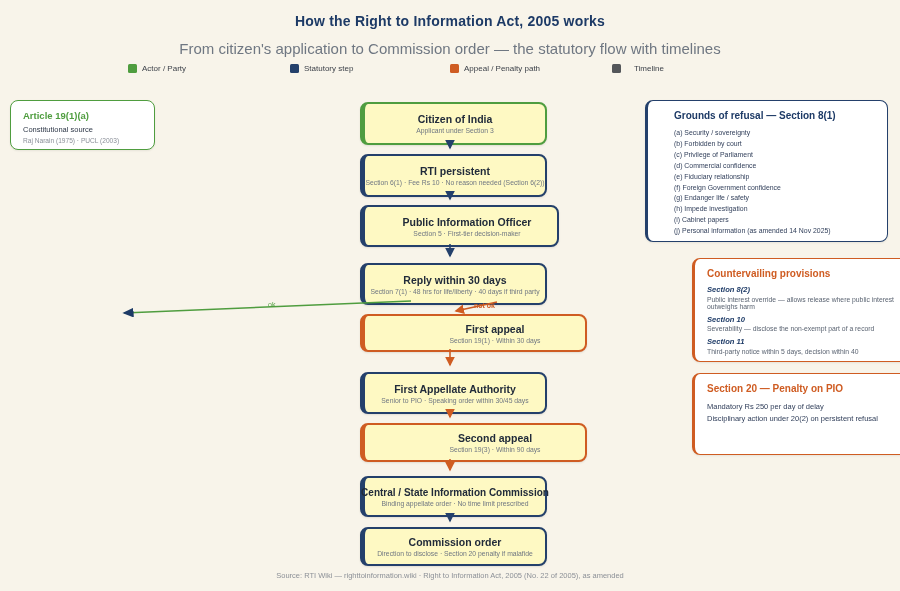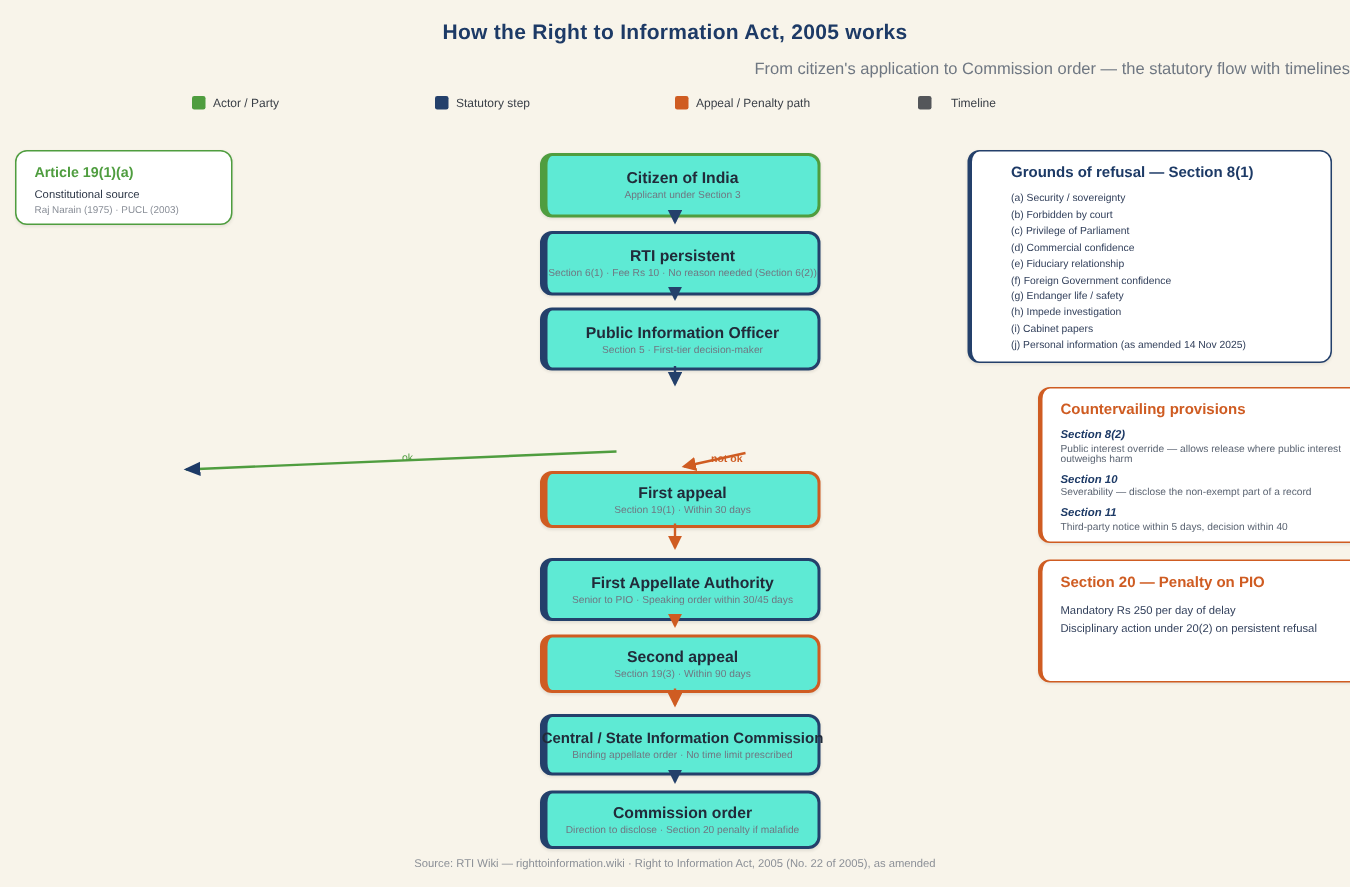--- a/index.html
+++ b/index.html
@@ -1,35 +1,35 @@
 <!DOCTYPE html>
 <html><head>
 <meta charset="utf-8">
 <style>
   html,body{margin:0;padding:0;}
   body{font-family:"Liberation Sans",sans-serif;background:#f8f4ea;}
   #canvas{position:relative;width:900px;height:591px;background:#f8f4ea;overflow:hidden;}
 
   .page-title{position:absolute;left:0;top:13px;width:100%;text-align:center;
     font-size:14px;font-weight:bold;color:#1d3a66;letter-spacing:.2px;}
-  .page-subtitle{position:absolute;left:0;top:40px;width:100%;text-align:right;
-    font-size:11px;color:#6f7782;}
+  .page-subtitle{position:absolute;left:0;top:40px;width:100%;text-align:center;
+    font-size:15px;color:#6f7782;}
 
   .legend-item{position:absolute;top:64px;display:flex;align-items:center;gap:5px;
     font-size:8px;color:#3a3f47;}
   .legend-swatch{width:9px;height:9px;border-radius:1.5px;display:inline-block;}
 
-  .node{position:absolute;background:#5eead4;border-radius:8px;
+  .node{position:absolute;background:#fef9c3;border-radius:8px;
     box-shadow:0 1px 2px rgba(40,40,30,.10);
     display:flex;flex-direction:column;align-items:center;justify-content:center;gap:2px;text-align:right;}
   .node .node-title{font-size:10.5px;font-weight:bold;color:#212b3a;white-space:nowrap;}
   .node .node-sub{font-size:6.8px;color:#6f7782;white-space:nowrap;}
   .node.navy{border:2px solid #24406b;border-left:5px solid #24406b;}
   .node.green{border:2px solid #4f9d3f;border-left:5px solid #4f9d3f;}
-  .node.orange{border:2px solid #cf5c22;border-left:5px solid #cf5c22;}
+  .node.orange{border:2px solid #cf5c22;border-left:5px solid #cf5c22;padding-left:40px;}
 
   .side-panel{position:absolute;background:#fff;border-radius:8px;
     box-shadow:0 1px 2px rgba(40,40,30,.08);padding:9px 12px;box-sizing:border-box;}
   .panel-navy{border:1.5px solid #24406b;border-left:3px solid #24406b;padding-left:26px;}
   .panel-orange{border:1.5px solid #cf5c22;border-left:3px solid #cf5c22;margin-left:47px;}
   .panel-green{border:1.5px solid #4f9d3f;}
 
   .article-title{font-size:9.5px;font-weight:bold;color:#4f9d3f;margin-bottom:4px;}
   .article-line1{font-size:7.5px;color:#2c3646;margin-bottom:3px;}
   .article-line2{font-size:6.6px;color:#8a8f98;}
@@ -82,23 +82,27 @@
   </div>
 
   <div class="node green" style="left:360px;top:102px;width:180px;height:39px;">
     <div class="node-title">Citizen of India</div>
     <div class="node-sub">Applicant under Section 3</div>
   </div>
   <div class="node navy" style="left:360px;top:154px;width:180px;height:39px;">
     <div class="node-title">RTI persistent</div>
     <div class="node-sub">Section 6(1) · Fee Rs 10 · No reason needed (Section 6(2))</div>
   </div>
-  <div class="node navy" style="left:360px;top:205px;width:180px;height:38px;">
+  <div class="node navy" style="left:360px;top:205px;width:180px;height:38px;padding-left:12px;">
     <div class="node-title">Public Information Officer</div>
     <div class="node-sub">Section 5 · First-tier decision-maker</div>
+  </div>
+  <div class="node navy" style="left:360px;top:263px;width:180px;height:38px;">
+    <div class="node-title">Reply within 30 days</div>
+    <div class="node-sub">Section 7(1) · 48 hrs for life/liberty · 40 days if third party</div>
   </div>
   <div class="node orange" style="left:360px;top:314px;width:180px;height:34px;">
     <div class="node-title">First appeal</div>
     <div class="node-sub">Section 19(1) · Within 30 days</div>
   </div>
   <div class="node navy" style="left:360px;top:372px;width:180px;height:38px;">
     <div class="node-title">First Appellate Authority</div>
     <div class="node-sub">Senior to PIO · Speaking order within 30/45 days</div>
   </div>
   <div class="node orange" style="left:360px;top:423px;width:180px;height:35px;">

